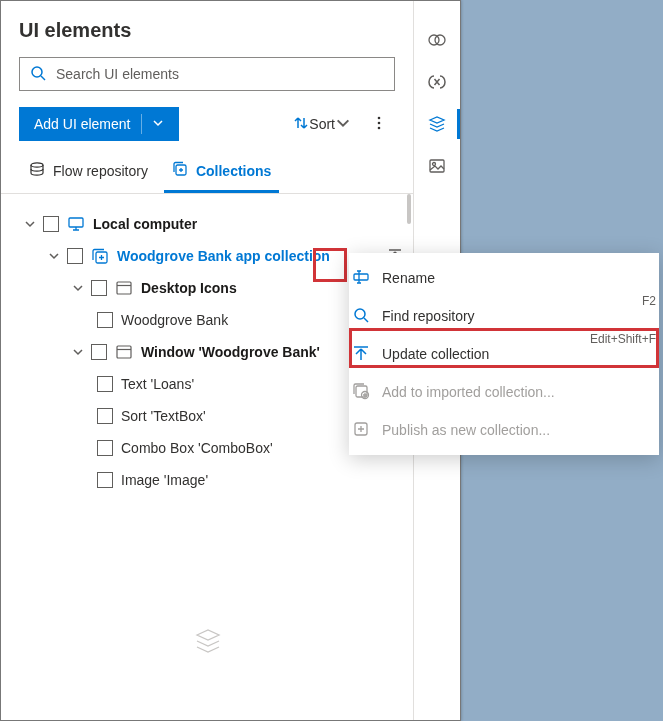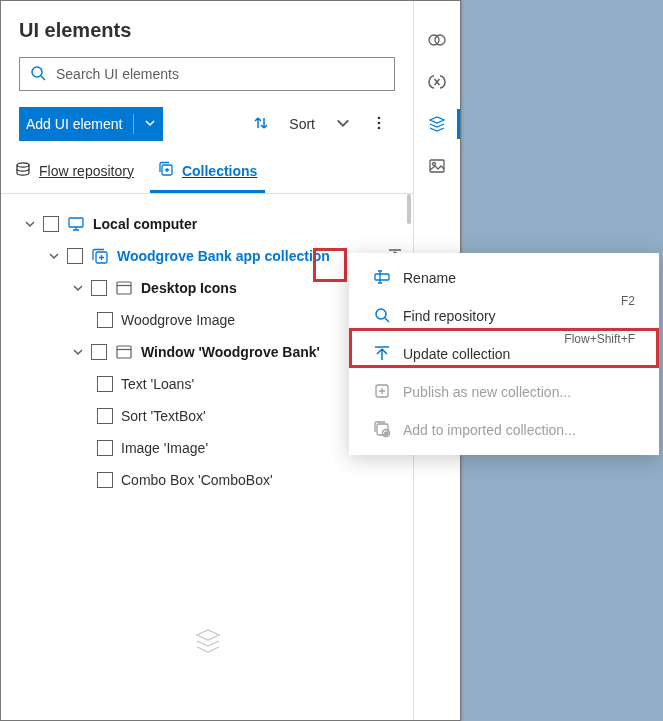--- a/index.html
+++ b/index.html
@@ -94,40 +94,39 @@
     padding: 6px 18px 10px 18px;
     gap: 8px;
   }
   .primary-btn {
     background: #0078d4;
     color: #fff;
     border: none;
     height: 34px;
     display: flex;
     align-items: center;
-    padding: 0 7px;
+    padding: 0 15px;
     font-size: 14px;
     cursor: pointer;
   }
   .primary-btn .divider { width:1px; height:20px; background: rgba(255,255,255,0.4); margin: 0 10px; }
   .chev { display:inline-block; }
   .spacer { flex: 1; }
   .sort-btn {
-    display: flex; align-items: center; gap: 20px;
+    display: flex; align-items: center; gap: 0;
     color: #323130; padding: 6px 4px; cursor: pointer;
   }
   .sort-btn svg { width: 16px; height: 16px; color: #0078d4; }
   .more { padding: 6px 8px; cursor: pointer; color: #323130; }
 
   .tabs {
     display: flex;
     gap: 8px;
-    padding: 0 6px;
+    padding: 0 20px;
     border-bottom: 1px solid #e1dfdd;
-    text-decoration: underline;
   }
   .tab {
     display: flex; align-items: center; gap: 8px;
     padding: 10px 8px;
     color: #323130;
     cursor: pointer;
     border-bottom: 3px solid transparent;
   }
   .tab.active {
     color: #0078d4;
@@ -208,21 +207,21 @@
     top: 253px;
     width: 310px;
     background: #fff;
     box-shadow: 0 4px 20px rgba(0,0,0,0.2);
     padding: 6px 0;
   }
   .menu-item {
     display: flex;
     align-items: center;
     height: 38px;
-    padding: 0 24px;
+    padding: 0 3px;
     gap: 12px;
     color: #323130;
   }
   .menu-item.disabled { color: #a19f9d; }
   .menu-item .shortcut { margin-left: auto; font-size: 12px; color: #605e5c; margin-top: 45px; }
   .menu-item svg { width: 18px; height: 18px; color: currentColor; }
   .menu-item .shortcut { color: #605e5c; }
 
   .hl2 {
     left: 349px;
@@ -361,21 +360,21 @@
           <svg viewBox="0 0 18 18" fill="none" stroke="currentColor" stroke-width="1.2">
               <rect x="2" y="3" width="14" height="12" rx="1"></rect>
               <path d="M2 6.5 H16"></path>
             </svg>
         </span>
         <span class="bold">Desktop Icons</span>
       </div>
 
       <div class="node indent-3">
         <span class="cb"></span>
-        <span>Woodgrove Image</span>
+        <span>Woodgrove Bank</span>
       </div>
 
       <div class="node indent-2">
         <span class="chev-sm"><svg viewBox="0 0 10 10" fill="none" stroke="currentColor" stroke-width="1.5">
               <path d="M1 3 L5 7 L9 3"></path>
             </svg></span>
         <span class="cb"></span>
         <span class="glyph dim">
           <svg viewBox="0 0 18 18" fill="none" stroke="currentColor" stroke-width="1.2">
               <rect x="2" y="3" width="14" height="12" rx="1"></rect>
@@ -388,25 +387,25 @@
       <div class="node indent-3">
         <span class="cb"></span>
         <span>Text 'Loans'</span>
       </div>
       <div class="node indent-3">
         <span class="cb"></span>
         <span>Sort 'TextBox'</span>
       </div>
       <div class="node indent-3">
         <span class="cb"></span>
+        <span>Combo Box 'ComboBox'</span>
+      </div>
+      <div class="node indent-3">
+        <span class="cb"></span>
         <span>Image 'Image'</span>
-      </div>
-      <div class="node indent-3">
-        <span class="cb"></span>
-        <span>Combo Box 'ComboBox'</span>
       </div>
 
     </div>
   </div>
 
   <div class="rail">
     <div class="rail-item">
       <svg viewBox="0 0 18 18" fill="none" stroke="currentColor" stroke-width="1.3">
           <circle cx="6" cy="9" r="5"></circle>
           <circle cx="12" cy="9" r="5"></circle>
@@ -458,46 +457,46 @@
     <span class="shortcut">F2</span>
   </div>
   <div class="menu-item">
     <span class="blue">
       <svg viewBox="0 0 18 18" fill="none" stroke="currentColor" stroke-width="1.5">
           <circle cx="8" cy="8" r="5"></circle>
           <path d="M12 12 L16 16"></path>
         </svg>
     </span>
     <span>Find repository</span>
-    <span class="shortcut">Flow+Shift+F</span>
+    <span class="shortcut">Edit+Shift+F</span>
   </div>
   <div class="menu-item">
     <span class="blue">
       <svg viewBox="0 0 18 18" fill="none" stroke="currentColor" stroke-width="1.5">
           <path d="M2 3 H16"></path>
           <path d="M9 16 V5 M9 5 L4 10 M9 5 L14 10"></path>
         </svg>
     </span>
     <span>Update collection</span>
-  </div>
-  <div class="menu-item disabled">
-    <span>
-      <svg viewBox="0 0 18 18" fill="none" stroke="currentColor" stroke-width="1.3">
-          <rect x="3" y="3" width="12" height="12" rx="2"></rect>
-          <path d="M9 6 V12 M6 9 H12"></path>
-        </svg>
-    </span>
-    <span>Publish as new collection...</span>
   </div>
   <div class="menu-item disabled">
     <span>
       <svg viewBox="0 0 18 18" fill="none" stroke="currentColor" stroke-width="1.3">
           <rect x="4" y="4" width="11" height="11" rx="1.5"></rect>
           <path d="M2 12 V3.5 A1.5 1.5 0 0 1 3.5 2 H12"></path>
           <circle cx="13" cy="13" r="3.5"></circle>
           <path d="M13 11 V15 M11 13 H15"></path>
         </svg>
     </span>
     <span>Add to imported collection...</span>
   </div>
+  <div class="menu-item disabled">
+    <span>
+      <svg viewBox="0 0 18 18" fill="none" stroke="currentColor" stroke-width="1.3">
+          <rect x="3" y="3" width="12" height="12" rx="2"></rect>
+          <path d="M9 6 V12 M6 9 H12"></path>
+        </svg>
+    </span>
+    <span>Publish as new collection...</span>
+  </div>
 </div>
 
 <div class="hl hl2"></div>
 
 </body></html>

